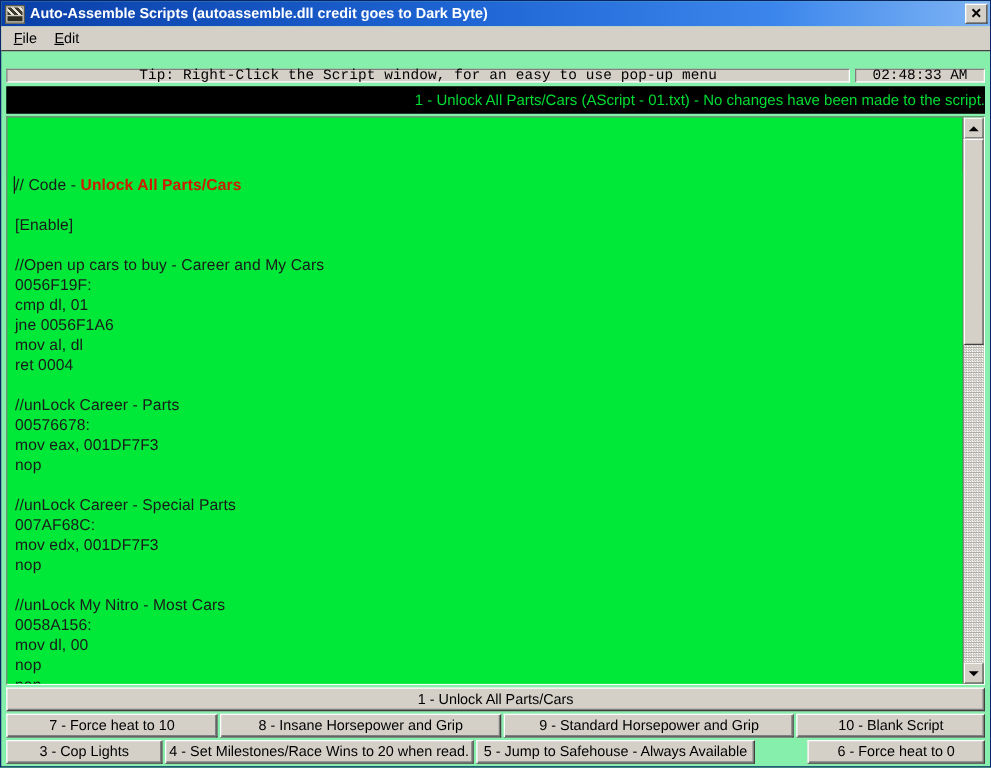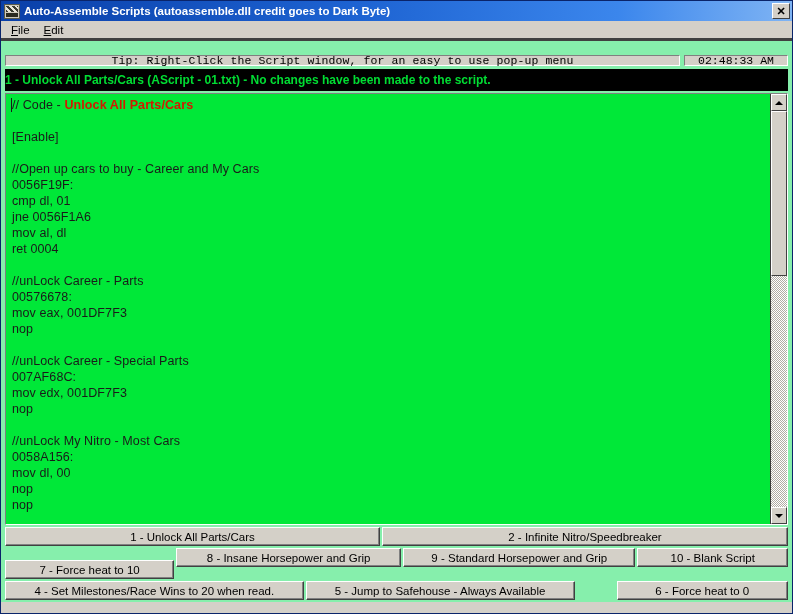--- a/index.html
+++ b/index.html
@@ -98,21 +98,21 @@
 
   
   .menubar {
     height: 20px;
     min-height: 20px;
     background: #d4d0c8;
     display: flex;
     align-items: center;
     padding-left: 4px;
     box-sizing: border-box;
-    border-bottom: 3px solid #404040;
+    border-bottom: 1px solid #404040;
   }
   .menu-item {
     font-size: 11.5px;
     color: #000;
     padding: 2px 8px 2px 6px;
     cursor: default;
     white-space: nowrap;
   }
   .menu-item u { text-decoration: underline; }
 
@@ -167,23 +167,22 @@
     padding: 0 4px;
     box-sizing: border-box;
     height: 22px;
     min-height: 22px;
   }
   .statusbar {
     height: 22px;
     background: #000000;
     display: flex;
     align-items: center;
-    justify-content: flex-start;
-    box-sizing: border-box;
-    font-weight: bold;
+    justify-content: flex-end;
+    box-sizing: border-box;
   }
   .statustext {
     color: #00dd33;
     font-size: 12px;
     white-space: nowrap;
   }
 
   
   .editorwrap {
     margin: 2px 4px 0 4px;
@@ -198,20 +197,21 @@
     background: #00e838;
     overflow: hidden;
   }
   .code {
     flex: 1 1 auto;
     background: #00e838;
     padding: 3px 0 0 6px;
     box-sizing: border-box;
     overflow: hidden;
     position: relative;
+    margin-top: 43px;
   }
   .codeline {
     font-size: 12.5px;
     color: #1a1a1a;
     line-height: 16px;
     height: 16px;
     white-space: pre;
     letter-spacing: 0.1px;
   }
   .codeline .kw-red {
@@ -394,29 +394,29 @@
       </div>
       <div class="sb-btn">
           <span class="arrow-down"></span>
         </div>
     </div>
   </div>
 
   <div class="btnrows">
     <div class="btnrow" id="btnrow1">
         <div class="btn" style="flex: 48 1 0px;">1 - Unlock All Parts/Cars</div>
-        <div class="btn" style="flex: 52 1 0px;">2 - Infinite Nitro/Speedbreaker</div>
       </div>
     <div class="btnrow" id="btnrow2">
-        <div class="btn" style="flex: 22.5 1 0px; margin-top: 12px;">7 - Force heat to 10</div>
+        <div class="btn" style="flex: 22.5 1 0px;">7 - Force heat to 10</div>
         <div class="btn" style="flex: 30 1 0px;">8 - Insane Horsepower and Grip</div>
         <div class="btn" style="flex: 31 1 0px;">9 - Standard Horsepower and Grip</div>
         <div class="btn" style="flex: 20 1 0px;">10 - Blank Script</div>
       </div>
     <div class="btnrow" id="btnrow3">
+        <div class="btn" style="flex: 17.5 1 0px;">3 - Cop Lights</div>
         <div class="btn" style="flex: 35 1 0px;">4 - Set Milestones/Race Wins to 20 when read.</div>
         <div class="btn" style="flex: 31.5 1 0px;">5 - Jump to Safehouse - Always Available</div>
         <div class="btn" style="flex: 20 1 0px; margin-left: 40px;">6 - Force heat to 0</div>
       </div>
   </div>
 
   <div class="filler"></div>
 </div>
 
 </body></html>

